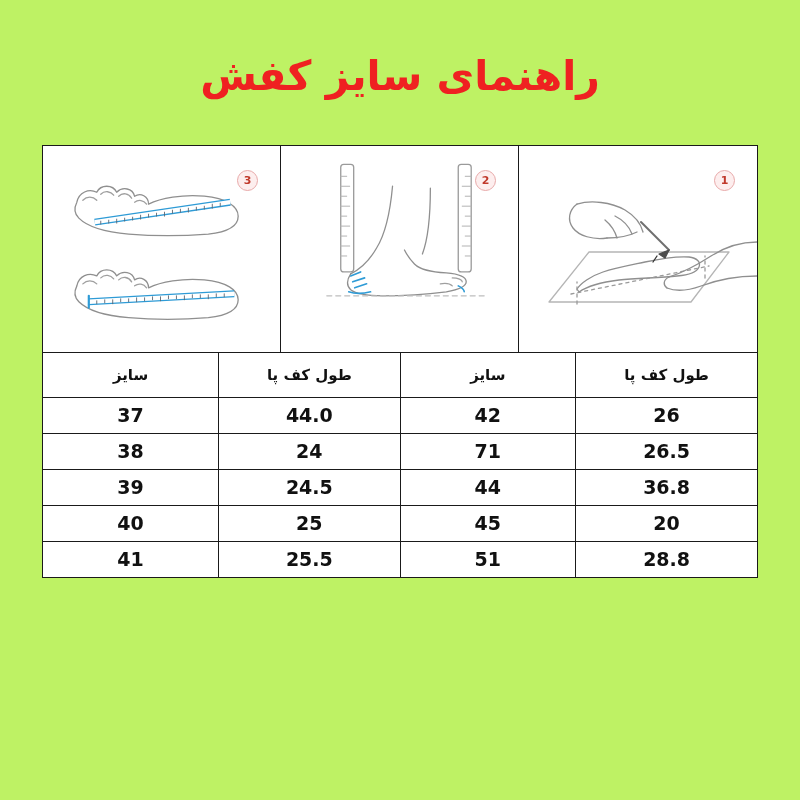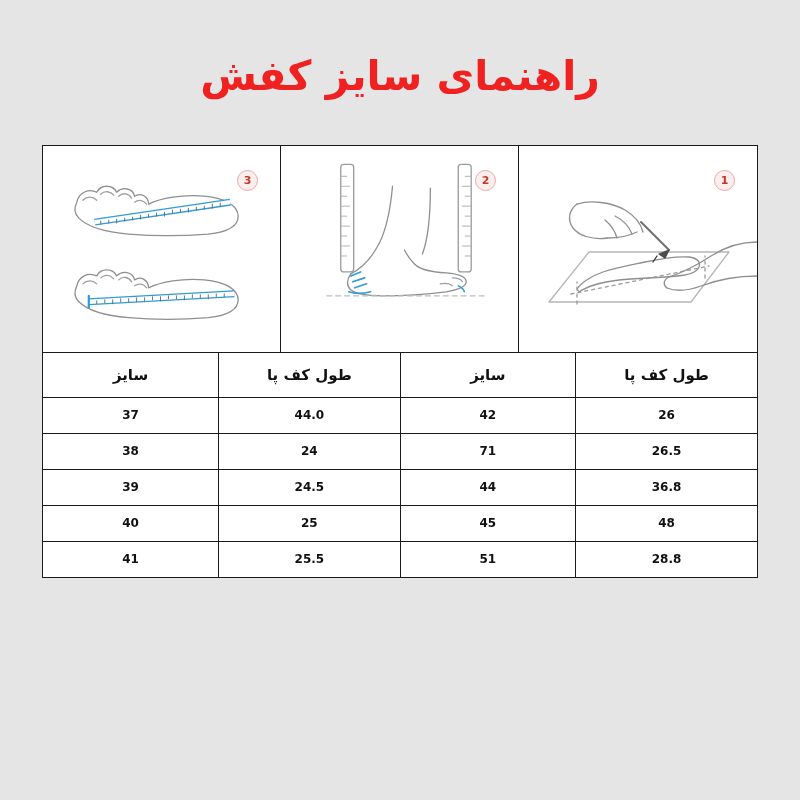--- a/index.html
+++ b/index.html
@@ -12,21 +12,21 @@
     height: 800px;
     font-family: "DejaVu Sans", "Liberation Sans", sans-serif;
     color: #111111;
     position: relative;
     overflow: hidden;
   }
   .page {
     width: 800px;
     height: 800px;
     box-sizing: border-box;
-    background: #e5e5e5;
+    background: #bef264;
     display: flex;
     flex-direction: column;
     align-items: center;
   }
   .title {
     margin-top: 52px;
     font-size: 41px;
     font-weight: bold;
     color: #ef2121;
     text-align: center;
@@ -81,21 +81,21 @@
   
   table.size-table {
     width: 100%;
     border-collapse: collapse;
     direction: rtl;
   }
   table.size-table th,
   table.size-table td {
     border: 1.5px solid #1a1a1a;
     text-align: center;
-    font-size: 12px;
+    font-size: 19px;
     font-weight: bold;
     color: #111111;
     height: 36px;
     padding: 0;
     box-sizing: border-box;
   }
   table.size-table th {
     height: 44px;
     font-size: 15px;
   }
@@ -250,21 +250,21 @@
           <td>24</td>
           <td>38</td>
         </tr>
         <tr>
           <td>36.8</td>
           <td>44</td>
           <td>24.5</td>
           <td>39</td>
         </tr>
         <tr>
-          <td>48</td>
+          <td>20</td>
           <td>45</td>
           <td>25</td>
           <td>40</td>
         </tr>
         <tr>
           <td>28.8</td>
           <td>51</td>
           <td>25.5</td>
           <td>41</td>
         </tr>

